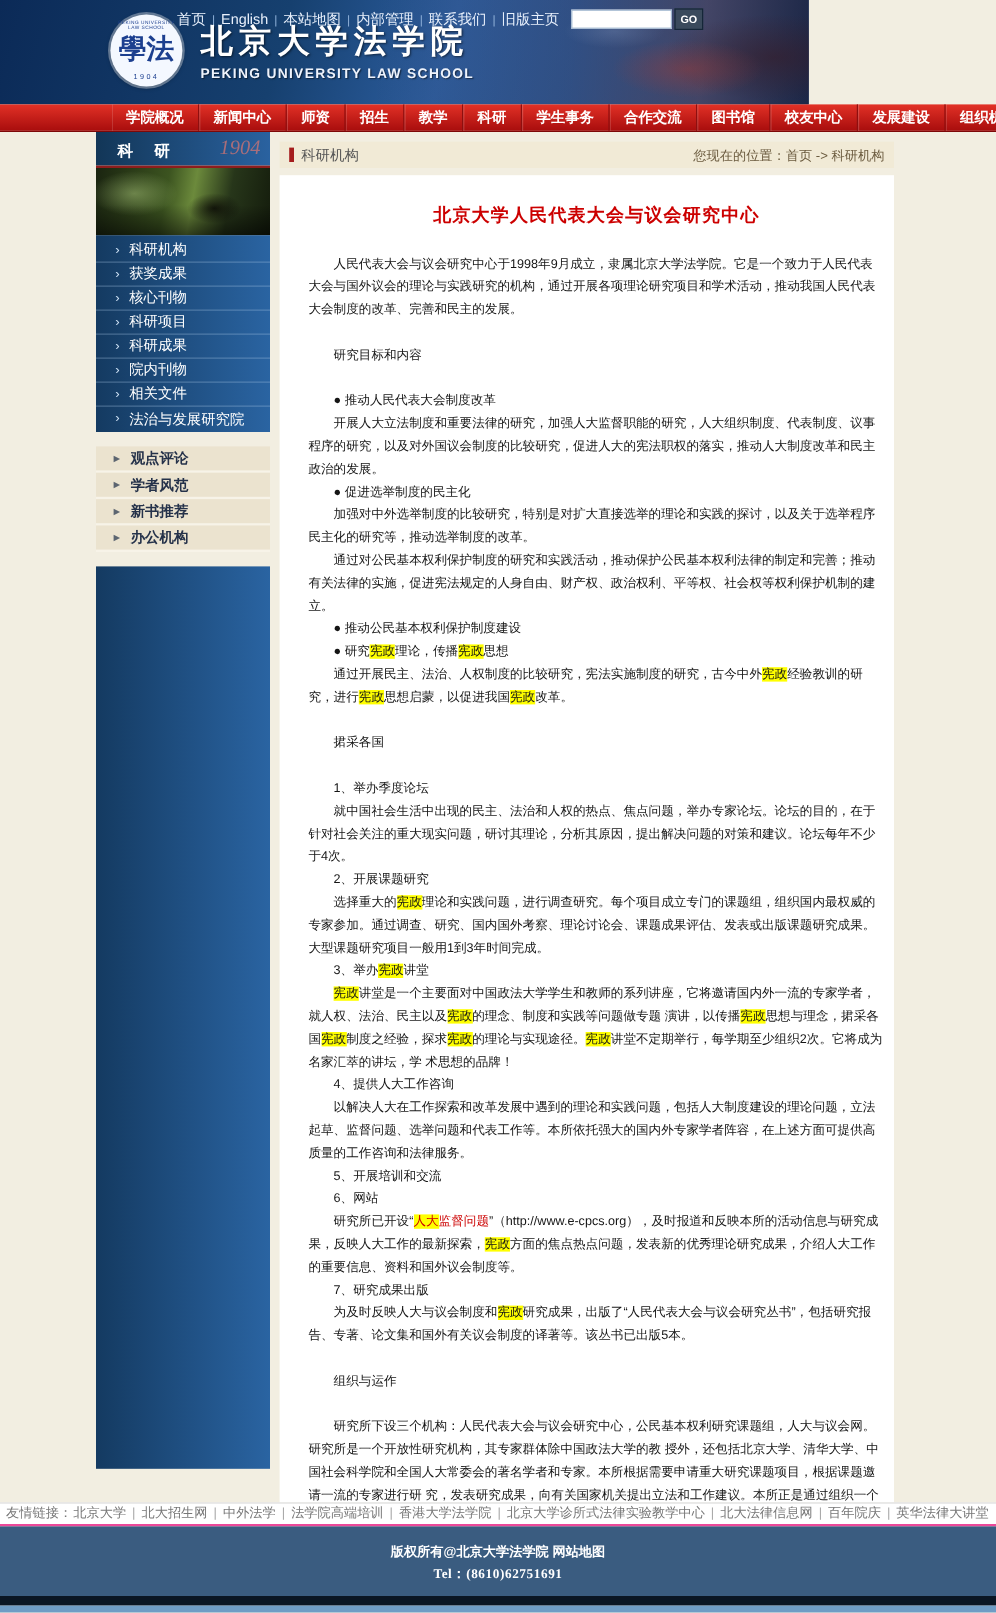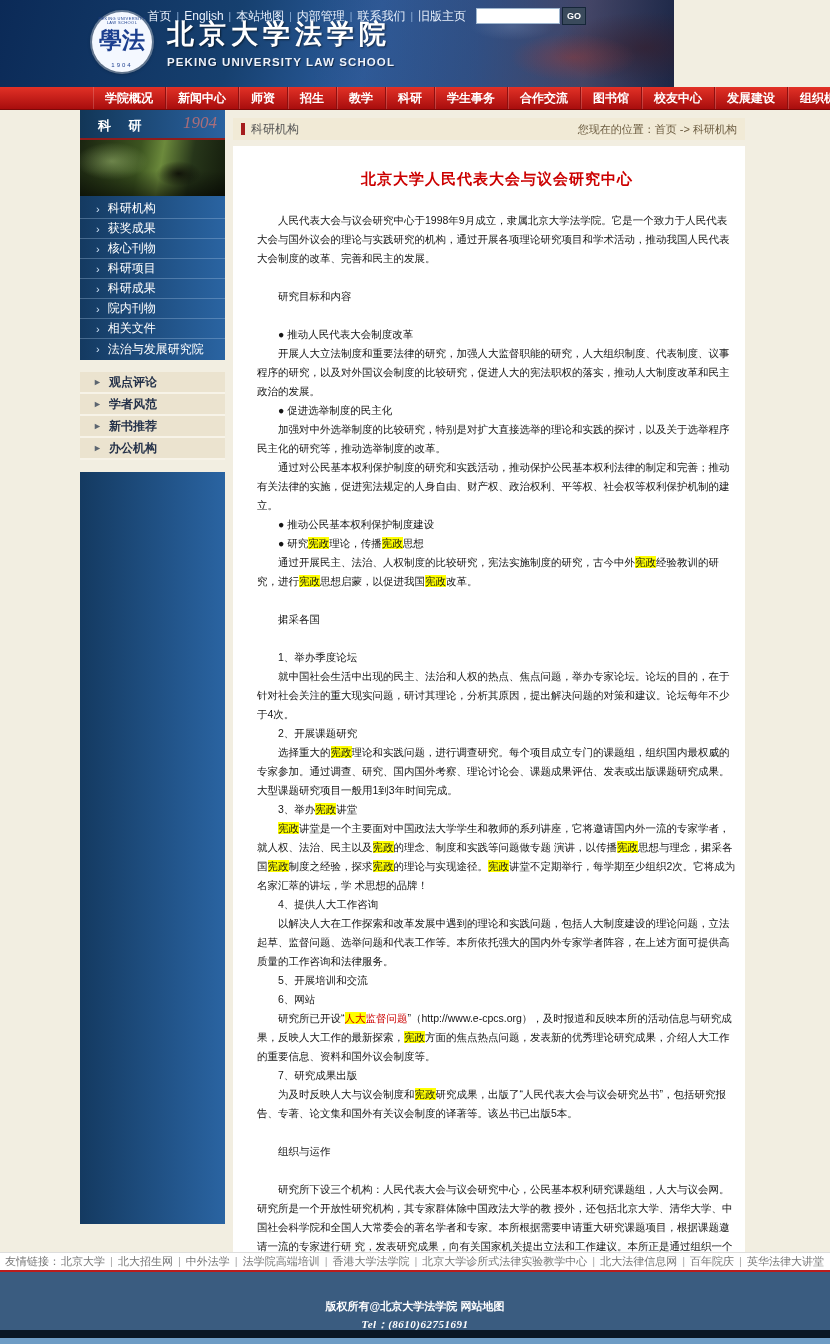--- a/index.html
+++ b/index.html
@@ -76,26 +76,26 @@
   .panel{position:absolute;left:233px;top:146px;width:512px;height:1106px;background:#fff;
          padding:12px 8px 20px 24px;overflow:hidden;}
   .art-title{margin:12px 0 22px;text-align:center;color:#c00;font-size:15px;font-weight:bold;letter-spacing:1px;}
   #art-body p{margin:0;font-size:10.5px;line-height:19px;color:#151515;text-indent:2em;}
   #art-body p.gap{margin-top:19px;}
   .hl{background:#ff0;}
   .red-link{color:#c00;cursor:pointer;}
 
   
   .friends{position:absolute;left:0;top:1252px;width:830px;height:20px;background:#fff;border-top:1px solid #ddd;
-           border-bottom:2px solid #b91c1c;text-align:center;font-size:11px;color:#777;line-height:17px;}
+           border-bottom:2px solid #ec4899;text-align:center;font-size:11px;color:#777;line-height:17px;}
   .flink{color:#777;margin:0 1px;cursor:pointer;white-space:nowrap;}
   .fsep{color:#aaa;margin:0 4px;}
   .foot-blue{position:absolute;left:0;top:1272px;width:830px;height:58px;background:#3a5c80;color:#fff;
-             text-align:center;font-size:11px;font-weight:bold;padding-top:27px;}
-  .foot-line2{margin-top:3px;font-family:"Liberation Serif","DejaVu Serif",serif;letter-spacing:.5px;font-style:italic;}
+             text-align:center;font-size:11px;font-weight:bold;padding-top:14px;}
+  .foot-line2{margin-top:3px;font-family:"Liberation Serif","DejaVu Serif",serif;letter-spacing:.5px;}
   .foot-dark{position:absolute;left:0;top:1330px;width:830px;height:8px;background:#0a1624;}
   .foot-light{position:absolute;left:0;top:1338px;width:830px;height:6px;background:#6e9cc5;}
 </style>
 </head>
 <body>
 
 <div id="page">
 
   <div class="header">
     <div class="header-photo"></div>

